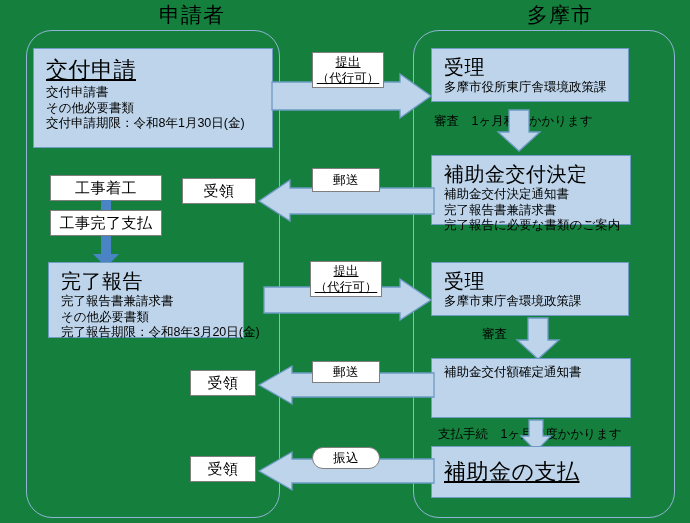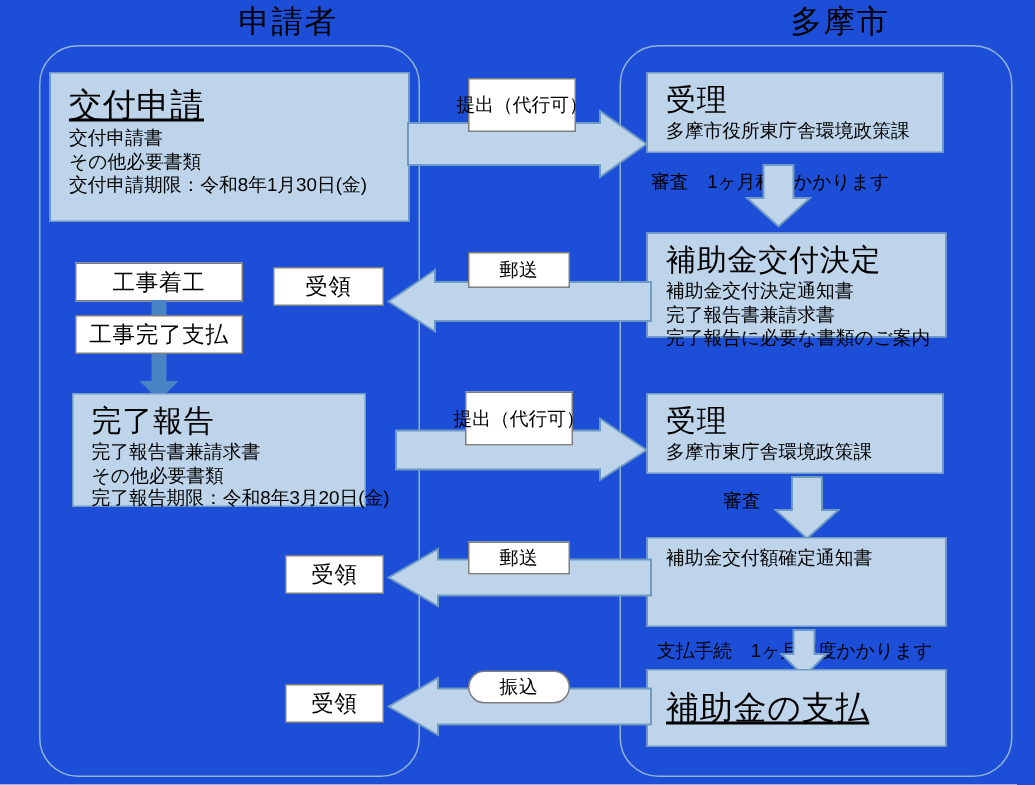--- a/index.html
+++ b/index.html
@@ -6,21 +6,21 @@
   body{
     font-family:"Liberation Sans","DejaVu Sans",sans-serif;
     color:#000000;
     -webkit-font-smoothing:antialiased;
   }
   #canvas{
     position:relative;
     width:690px;
     height:523px;
     overflow:hidden;
-    background:#1d4ed8;
+    background:#15803d;
   }
   .abs{position:absolute;}
 
   
   .col-title{
     font-size:21px;
     line-height:26px;
     text-align:center;
     white-space:nowrap;
     letter-spacing:1px;
@@ -61,21 +61,21 @@
     background:#ffffff;
     border:1.2px solid #7f7f7f;
     display:flex;
     align-items:center;
     justify-content:center;
     text-align:center;
     white-space:nowrap;
   }
   .whitebox.sm{font-size:15px;letter-spacing:.5px;}
   .whitebox.tiny{font-size:12.5px;letter-spacing:.5px;}
-  .whitebox.two{flex-direction:row;line-height:16px;font-size:12.5px;}
+  .whitebox.two{flex-direction:column;line-height:16px;font-size:12.5px;text-decoration:underline;}
 
   
   .note{
     font-size:12.5px;
     line-height:16px;
     white-space:nowrap;
   }
 
   
   .arrowsvg{display:block;overflow:visible;}

